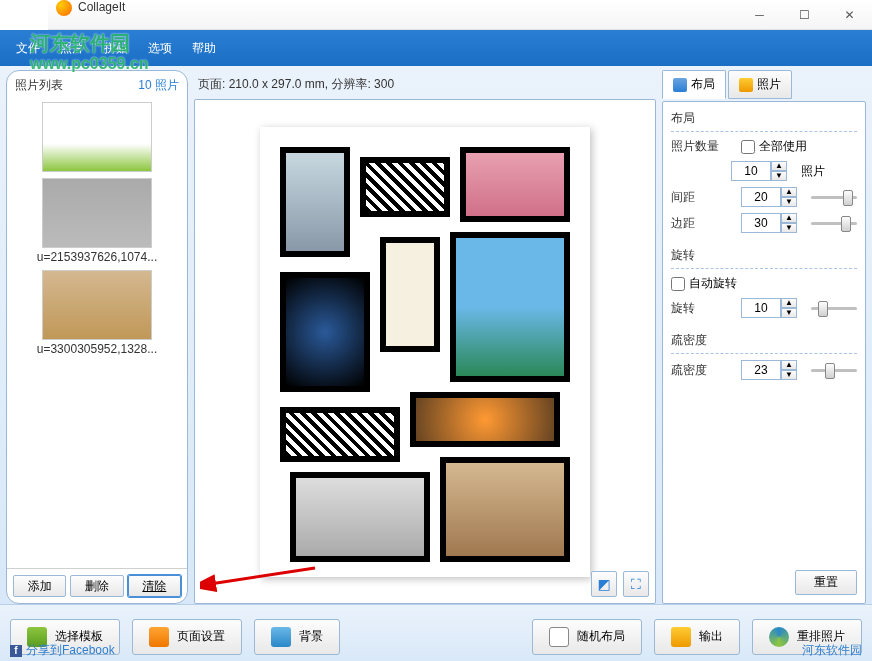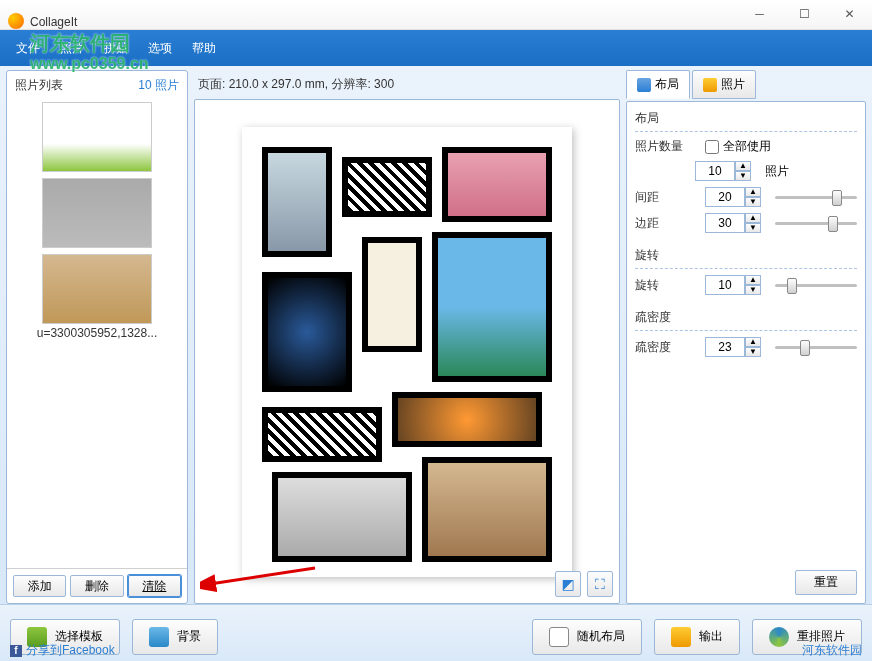--- a/index.html
+++ b/index.html
@@ -1,38 +1,38 @@
 <!DOCTYPE html>
 <html><head>
 <meta charset="utf-8">
 <style>
 * { box-sizing: border-box; margin: 0; padding: 0; font-family: "Microsoft YaHei", Arial, sans-serif; font-size: 12px; }
 body { background: #fff; width: 872px; height: 661px; overflow: hidden; position: relative; }
 
 
-.titlebar { height: 30px; background: linear-gradient(#fff, #f5f5f5); border-bottom: 1px solid #e0e0e0; display: flex; align-items: flex-end; padding-left: 8px; }
+.titlebar { height: 30px; background: linear-gradient(#fff, #f5f5f5); border-bottom: 1px solid #e0e0e0; display: flex; align-items: flex-start; padding-left: 8px; margin-left: 48px; }
 .titlebar .app-icon { width: 16px; height: 16px; border-radius: 50%; background: radial-gradient(circle at 30% 30%, #ffcc00, #ff6600); margin-right: 6px; }
 .titlebar .title { color: #333; flex: 1; }
 .win-btns { display: flex; }
 .win-btn { width: 45px; height: 30px; display: flex; align-items: center; justify-content: center; color: #555; cursor: pointer; }
 
 
 .menubar { height: 36px; background: linear-gradient(#2a7fd5, #1a6fc5); display: flex; align-items: center; padding: 0 6px; }
 .menubar .mitem { color: #fff; padding: 4px 10px; cursor: pointer; }
 
 
 .watermark { position: absolute; top: 30px; left: 30px; color: #2bb56b; font-size: 20px; font-weight: bold; opacity: 0.9; pointer-events: none; z-index: 50; text-shadow: 0 0 2px #fff; }
 .watermark .cn { font-size: 20px; }
 .watermark .url { font-size: 16px; display: block; margin-top: -2px; }
 
 
 .workspace { display: flex; height: 538px; background: linear-gradient(#eaf2fb, #d8e8f8); padding: 4px 6px 0 6px; gap: 6px; }
 
 
-.left-panel { width: 182px; background: #fff; border: 1px solid #9cb8d8; border-radius: 3px; display: flex; flex-direction: column; }
+.left-panel { width: 182px; background: #fff; border: 1px solid #9cb8d8; border-radius: 13px; display: flex; flex-direction: column; }
 .left-head { display: flex; justify-content: space-between; padding: 6px 8px; color: #333; }
 .left-head .count { color: #2a7fd5; }
 .thumb-list { flex: 1; overflow-y: auto; padding: 2px 4px; }
 .thumb-item { text-align: center; margin-bottom: 6px; }
 .thumb-img { width: 110px; height: 70px; margin: 0 auto; border: 1px solid #ccc; background: #888; display: flex; align-items: center; justify-content: center; color: #fff; font-size: 10px; }
 .thumb-cap { color: #333; margin-top: 2px; overflow: hidden; white-space: nowrap; text-overflow: ellipsis; }
 .left-btns { display: flex; gap: 4px; padding: 6px; border-top: 1px solid #d0d0d0; }
 .small-btn { flex: 1; height: 22px; background: linear-gradient(#fdfdfd, #e8e8e8); border: 1px solid #9cb8d8; border-radius: 2px; cursor: pointer; }
 .small-btn.active { border-color: #4a90d9; box-shadow: 0 0 0 1px #4a90d9; text-decoration: underline; }
 
@@ -43,21 +43,21 @@
 .collage-page { width: 330px; height: 450px; background: #fff; box-shadow: 2px 2px 8px rgba(0,0,0,0.25); position: relative; }
 .frame { position: absolute; background: #000; padding: 6px; }
 .frame .inner { width: 100%; height: 100%; background: #446688; }
 .canvas-tools { position: absolute; bottom: 6px; right: 6px; display: flex; gap: 6px; }
 .tool-sq { width: 26px; height: 26px; background: linear-gradient(#fdfdfd, #e8e8e8); border: 1px solid #9cb8d8; border-radius: 2px; display:flex;align-items:center;justify-content:center;color:#2a7fd5;font-size:14px; cursor: pointer; }
 
 
 .arrow { position: absolute; left: 200px; top: 562px; pointer-events: none; z-index:60; }
 
 
-.right-panel { width: 240px; display: flex; flex-direction: column; }
+.right-panel { width: 204px; display: flex; flex-direction: column; }
 .tabs { display: flex; gap: 2px; margin-bottom: 2px; }
 .tab { padding: 5px 10px; background: linear-gradient(#fdfdfd, #e8e8e8); border: 1px solid #9cb8d8; border-radius: 2px 2px 0 0; cursor: pointer; display: flex; align-items: center; gap: 4px; }
 .tab.active { background: #fff; border-bottom-color: #fff; }
 .tab .ticon { width: 14px; height: 14px; background: linear-gradient(#ffcc33, #ee9900); border-radius: 2px; }
 .tab .ticon.blue { background: linear-gradient(#6aa4e0, #2a7fd5); }
 .props { flex: 1; background: #fff; border: 1px solid #9cb8d8; border-radius: 2px; padding: 8px; display: flex; flex-direction: column; gap: 8px; }
 .group-title { color: #333; margin-bottom: 4px; }
 .group hr { border: none; border-top: 1px dashed #aac4e4; margin: 2px 0 6px; }
 .row { display: flex; align-items: center; gap: 14px; margin-bottom: 6px; }
 .row label { width: 56px; color: #333; }
@@ -129,20 +129,21 @@
     <div class="left-head">
       <span>照片列表</span>
       <span class="count">10 照片</span>
     </div>
     <div class="thumb-list">
       <div class="thumb-item">
         <div class="thumb-img t1"></div>
       </div>
       <div class="thumb-item">
         <div class="thumb-img t3"></div>
+        <div class="thumb-cap">u=2153937626,1074...</div>
       </div>
       <div class="thumb-item">
         <div class="thumb-img t4"></div>
         <div class="thumb-cap">u=3300305952,1328...</div>
       </div>
     </div>
     <div class="left-btns">
       <button class="small-btn">添加</button>
       <button class="small-btn">删除</button>
       <button class="small-btn active">清除</button>
@@ -248,20 +249,26 @@
             </div>
           <div class="slider">
               <div class="track"></div>
               <div class="thumb" style="left:65%"></div>
             </div>
         </div>
       </div>
       <div class="group">
         <div class="group-title">旋转</div>
           <hr>
+        <div class="row">
+            <div class="chk">
+              <input type="checkbox" style="">
+              <span>自动旋转</span>
+            </div>
+          </div>
         <div class="row">
           <label>旋转</label>
           <div class="spin">
               <input value="10" style="">
               <div class="arrows">
                 <span>▲</span>
                 <span>▼</span>
               </div>
             </div>
           <div class="slider">
@@ -303,20 +310,24 @@
     </defs>
   <line x1="115" y1="6" x2="10" y2="22" stroke="#d00" stroke-width="3" marker-end="url(#ah)"></line>
 </svg>
 
 <div class="bottombar">
   <button class="big-btn">
       <span class="bicon" style="background:linear-gradient(#8dc63f,#5a9c1f)"></span>
       <span>选择模板</span>
     </button>
   <button class="big-btn">
+      <span class="bicon" style="background:linear-gradient(#ffa533,#ee7700)"></span>
+      <span>页面设置</span>
+    </button>
+  <button class="big-btn">
       <span class="bicon" style="background:linear-gradient(#6ab8e8,#2a88c8)"></span>
       <span>背景</span>
     </button>
   <div style="flex:1"></div>
   <button class="big-btn">
       <span class="bicon" style="background:#fff;border:1px solid #888"></span>
       <span>随机布局</span>
     </button>
   <button class="big-btn">
       <span class="bicon" style="background:linear-gradient(#ffcc33,#ee9900)"></span>

